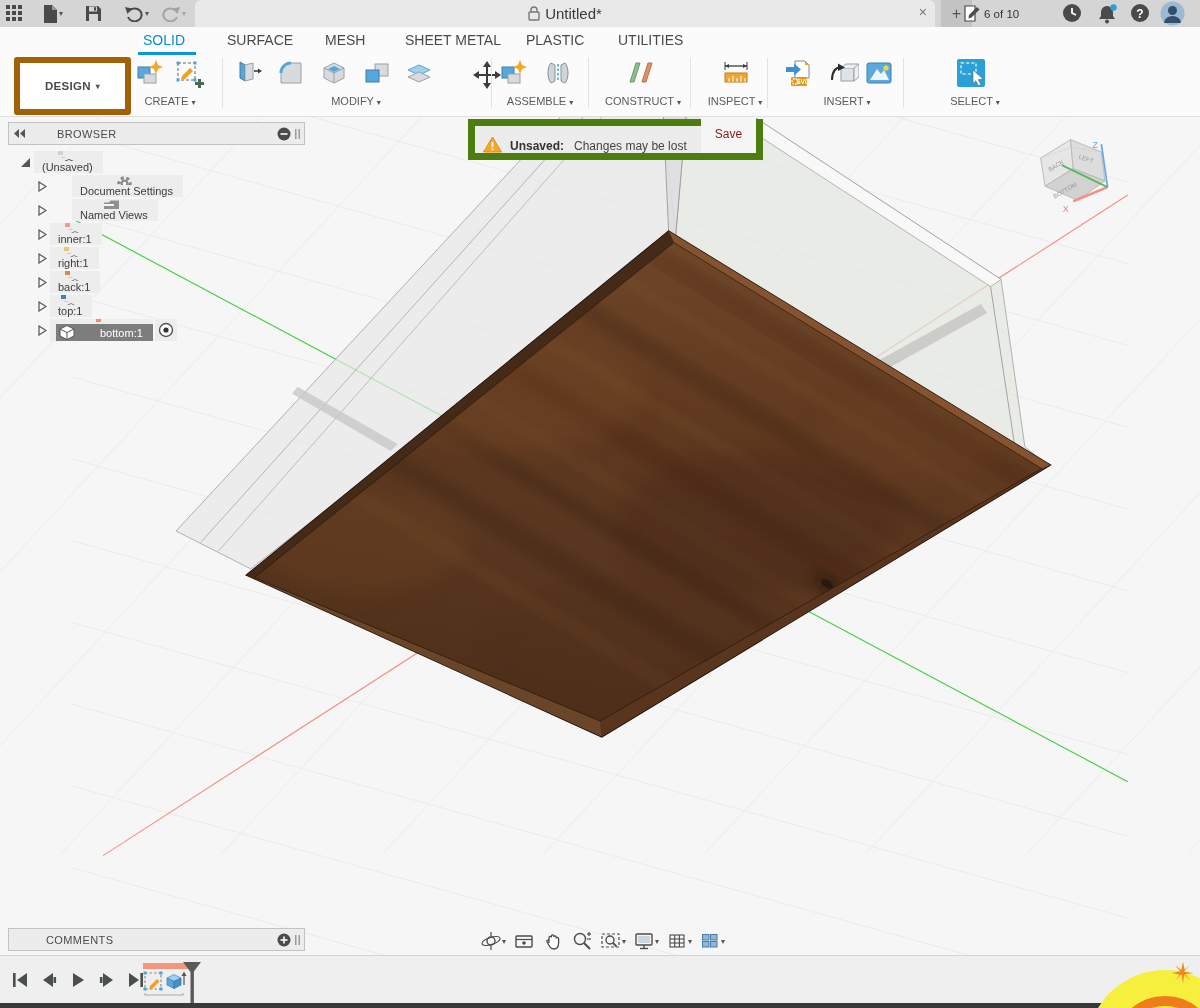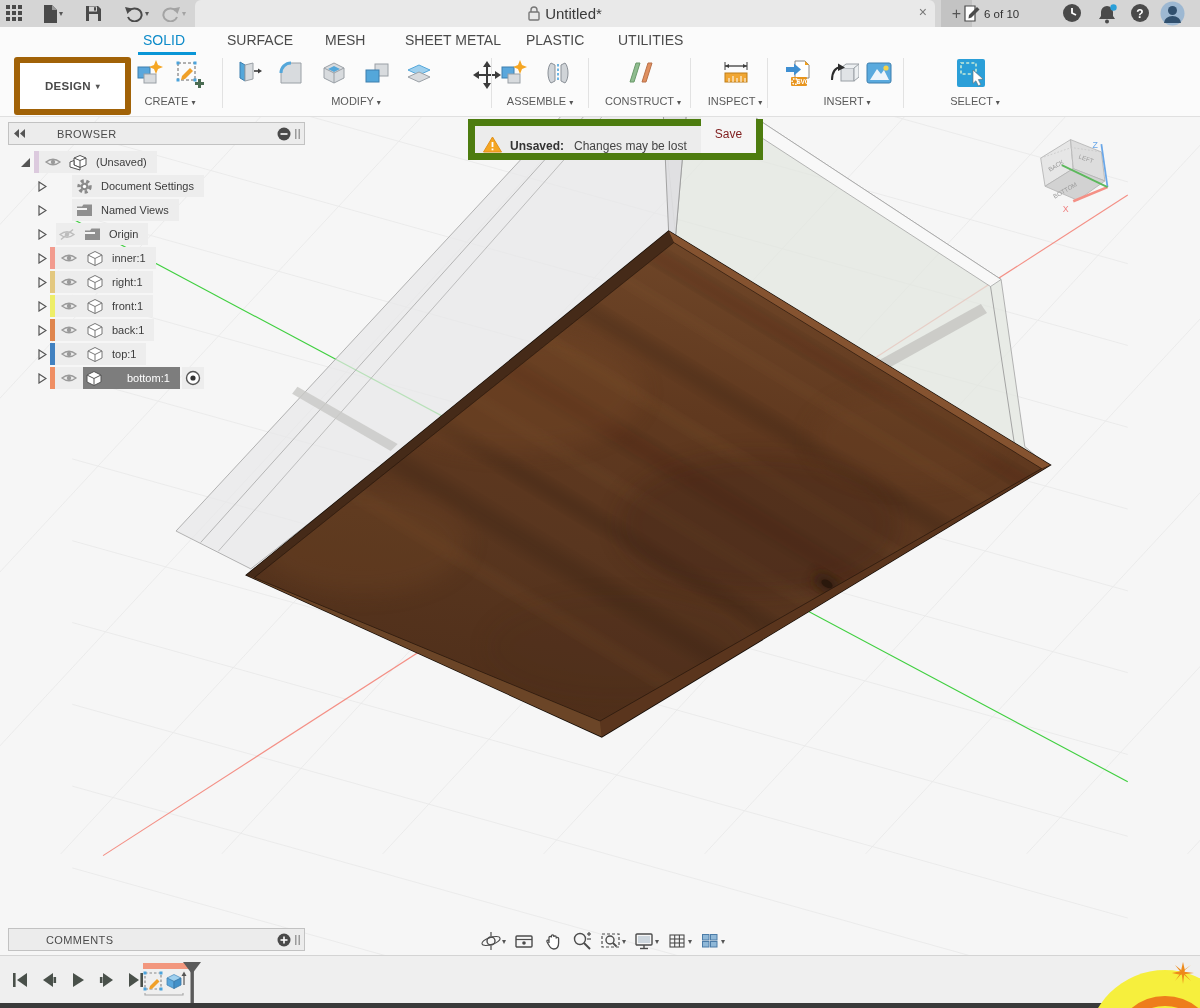--- a/index.html
+++ b/index.html
@@ -34,21 +34,21 @@
   .caret-sm{font-size:8px;color:#555;}
   
   #browser{left:8px;top:122px;width:297px;z-index:30;}
   .panel-header{height:21px;background:#ececec;border:1px solid #c2c2c2;display:flex;align-items:center;
       font-size:11px;color:#4a4a4a;letter-spacing:.4px;}
   .panel-header .ph-title{flex:1;margin-left:8px;padding-left:23px;}
   .tree{margin-top:5px;}
   .trow{height:24px;display:flex;align-items:center;}
   .caret-c{width:12px;margin-left:30px;display:flex;cursor:pointer;}
   .caret-root{width:14px;margin-left:12px;display:flex;cursor:pointer;}
-  .chip{height:22px;background:#ededed;display:flex;align-items:center;padding-right:10px;cursor:pointer;}
+  .chip{height:22px;background:#ededed;display:flex;align-items:center;padding-right:10px;cursor:pointer;flex-direction:column;}
   .cbar{width:5px;height:22px;margin-right:6px;}
   .tlabel{font-size:11px;color:#3c3c3c;margin-left:8px;white-space:nowrap;}
   .sel-seg{height:22px;background:#7d7d7d;display:flex;align-items:center;padding:0 10px 0 2px;}
   .sel-seg .tlabel{color:#fff;padding-left:16px;}
   .activate{width:22px;height:22px;background:#ededed;display:flex;align-items:center;justify-content:center;margin-left:2px;cursor:pointer;}
   
   #banner{left:468px;top:119px;height:27px;background:#ececec;border:7px solid #4d7c0f;display:flex;
      align-items:flex-end;z-index:35;font-size:12px;}
   #banner .b-warn{font-weight:bold;color:#333;margin:0 10px 0 8px;}
   #banner .b-msg{color:#444;margin-right:14px;}
@@ -500,39 +500,20 @@
         </span>
       <span class="chip" style="margin-left:22px">
         <svg width="17" height="14" style="margin-left:4px">
           <path d="M1,3.5 L6,3.5 L7.5,1.5 L16,1.5 V13 H1 Z" fill="#8f8f8f"></path>
             <rect x="1" y="5" width="10" height="2" fill="#fff" opacity="0.9"></rect>
         </svg>
         <span class="tlabel">Named Views</span>
       </span>
     </div>
 
-    <div class="trow">
-      <span class="caret-c">
-        <svg width="9" height="11">
-            <path d="M1,1 L8,5.5 L1,10 Z" fill="none" stroke="#555" stroke-width="1.2"></path>
-          </svg>
-        </span>
-      <span class="chip" style="margin-left:6px">
-        <svg width="16" height="13" style="margin-left:3px">
-          <path d="M1,6.5 Q8,1 15,6.5 Q8,12 1,6.5 Z" fill="none" stroke="#bdbdbd" stroke-width="1.4"></path>
-          <circle cx="8" cy="6.5" r="2.2" fill="#bdbdbd"></circle>
-            <line x1="2" y1="11.5" x2="14" y2="1.5" stroke="#bdbdbd" stroke-width="1.4"></line>
-        </svg>
-        <svg width="17" height="14" style="margin-left:9px">
-          <path d="M1,3.5 L6,3.5 L7.5,1.5 L16,1.5 V13 H1 Z" fill="#8f8f8f"></path>
-            <rect x="1" y="5" width="10" height="2" fill="#fff" opacity="0.9"></rect>
-        </svg>
-        <span class="tlabel">Origin</span>
-      </span>
-    </div>
 
     <div class="trow">
       <span class="caret-c">
           <svg width="9" height="11">
             <path d="M1,1 L8,5.5 L1,10 Z" fill="none" stroke="#555" stroke-width="1.2"></path>
           </svg>
         </span>
       <span class="chip">
           <span class="cbar color-bar" style="background: rgb(242, 155, 142);"></span>
         <svg width="16" height="12">
@@ -556,39 +537,20 @@
           <span class="cbar color-bar" style="background: rgb(227, 200, 127);"></span>
         <svg width="16" height="12">
             <path d="M1,6 Q8,0.5 15,6 Q8,11.5 1,6 Z" fill="none" stroke="#9a9a9a" stroke-width="1.4"></path>
             <circle cx="8" cy="6" r="2.2" fill="#9a9a9a"></circle>
           </svg>
         <svg width="18" height="17" style="margin-left:9px">
             <path d="M9,1.5 L16,5 V12 L9,15.5 L2,12 V5 Z" fill="#fff" stroke="#777"></path>
             <path d="M2,5 L9,8.5 L16,5 M9,8.5 V15.5" fill="none" stroke="#777"></path>
           </svg>
         <span class="tlabel">right:1</span>
-        </span>
-    </div>
-    <div class="trow">
-      <span class="caret-c">
-          <svg width="9" height="11">
-            <path d="M1,1 L8,5.5 L1,10 Z" fill="none" stroke="#555" stroke-width="1.2"></path>
-          </svg>
-        </span>
-      <span class="chip">
-          <span class="cbar color-bar" style="background: rgb(238, 238, 103);"></span>
-        <svg width="16" height="12">
-            <path d="M1,6 Q8,0.5 15,6 Q8,11.5 1,6 Z" fill="none" stroke="#9a9a9a" stroke-width="1.4"></path>
-            <circle cx="8" cy="6" r="2.2" fill="#9a9a9a"></circle>
-          </svg>
-        <svg width="18" height="17" style="margin-left:9px">
-            <path d="M9,1.5 L16,5 V12 L9,15.5 L2,12 V5 Z" fill="#fff" stroke="#777"></path>
-            <path d="M2,5 L9,8.5 L16,5 M9,8.5 V15.5" fill="none" stroke="#777"></path>
-          </svg>
-        <span class="tlabel">front:1</span>
         </span>
     </div>
     <div class="trow">
       <span class="caret-c">
           <svg width="9" height="11">
             <path d="M1,1 L8,5.5 L1,10 Z" fill="none" stroke="#555" stroke-width="1.2"></path>
           </svg>
         </span>
       <span class="chip">
           <span class="cbar color-bar" style="background: rgb(223, 133, 77);"></span>

